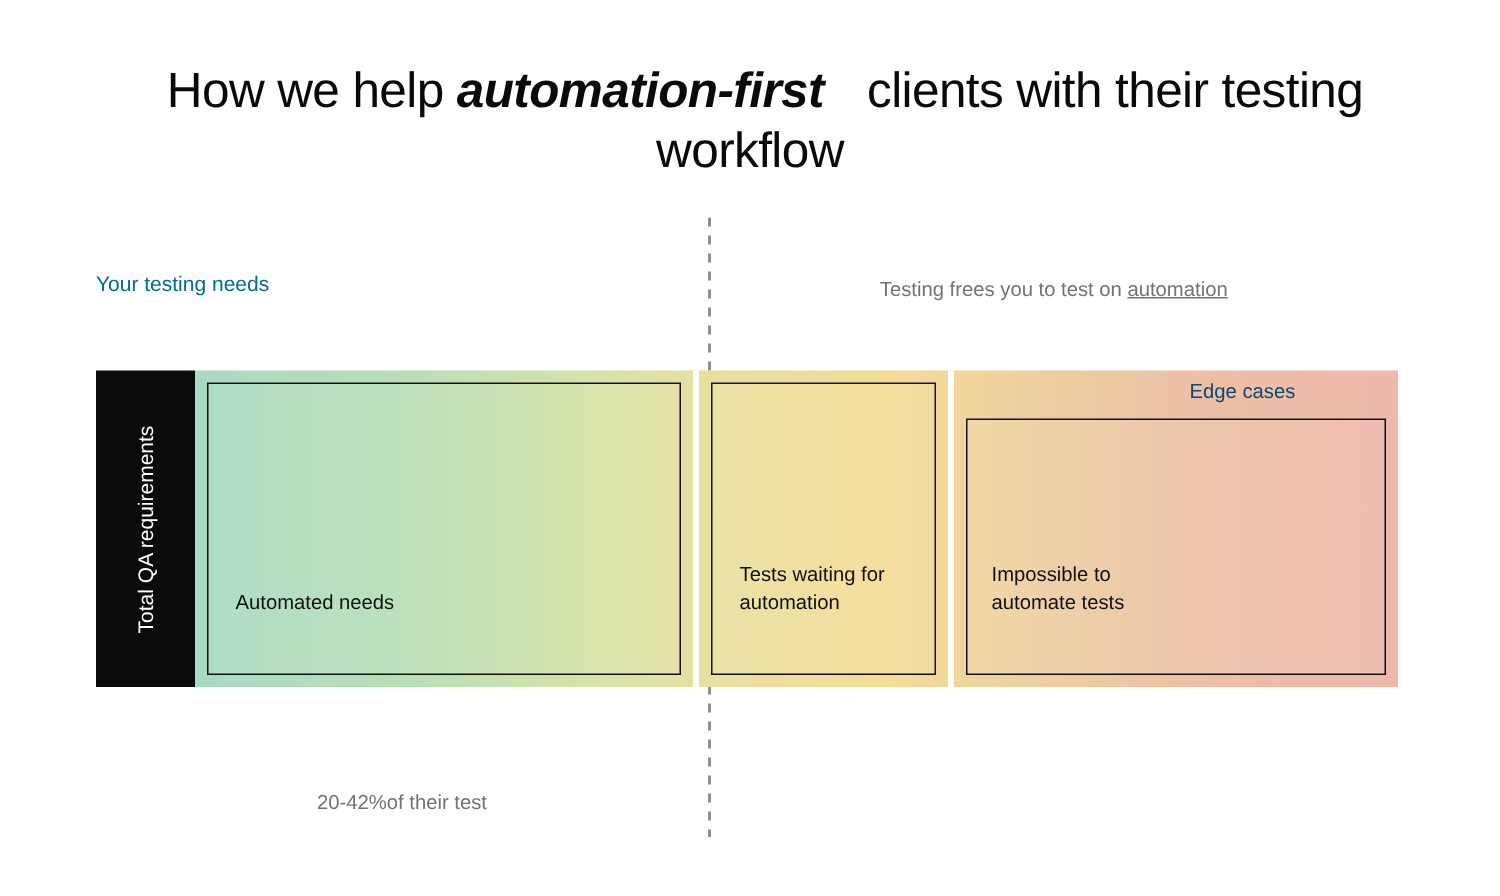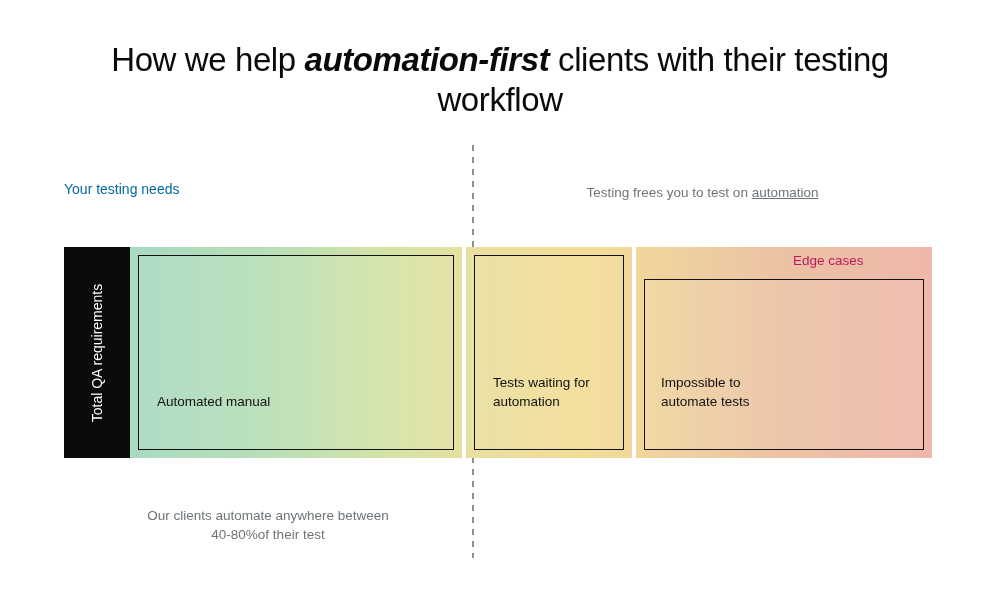--- a/index.html
+++ b/index.html
@@ -18,21 +18,21 @@
     position:absolute;
     left:60px; top:40px;
     width:880px;
     text-align:center;
     font-size:33px;
     line-height:40px;
     font-weight:700;
     letter-spacing:-0.4px;
     color:#0a0a0a;
   }
-  .title .reg { font-weight:500; }
+  .title .reg { font-weight:500;margin-left:20px; }
   .title .bold { font-weight:800;font-style:italic; }
 
   
   .ann {
     position:absolute;
     color:#6e7478;
     font-size:13.5px;
     line-height:19px;
   }
   .ann-left {
@@ -138,56 +138,56 @@
     font-size:13.5px;
     line-height:19px;
     color:#111111;
     white-space:pre-line;
   }
   .edge-label {
     position:absolute;
     z-index:2;
     left:793px; top:253px;
     font-size:13.5px;
-    color:#be185d;
+    color:#0c4a6e;
   }
 </style>
 </head>
 <body>
 
 <div class="title">
   <span class="reg">How we help </span><span class="bold">automation-first</span><span class="reg"> clients with their testing workflow</span>
 </div>
 
 <div class="ann ann-left">Your testing needs</div>
 
 <div class="ann ann-right">
   <br>
   <span>Testing frees you to test on </span><span class="ul">automation</span>
 </div>
 
 <div class="ann ann-bottom">
-  <span>Our clients automate anywhere between</span><br>
-  <span>40-80%of their test</span>
+  <br>
+  <span>20-42%of their test</span>
 </div>
 
 <div class="dashed"></div>
 
 <div class="bar">
 
   <div class="bar-sidebar">
     <div class="sidebar-label">Total QA
 requirements</div>
   </div>
 
   <div class="bar-track">
 
     <div class="seg seg-1">
       <div class="inner">
-        <span class="inner-label">Automated manual</span>
+        <span class="inner-label">Automated needs</span>
       </div>
     </div>
 
     <div class="seg seg-2">
       <div class="inner">
         <span class="inner-label">Tests waiting for
 automation</span>
       </div>
     </div>
 

